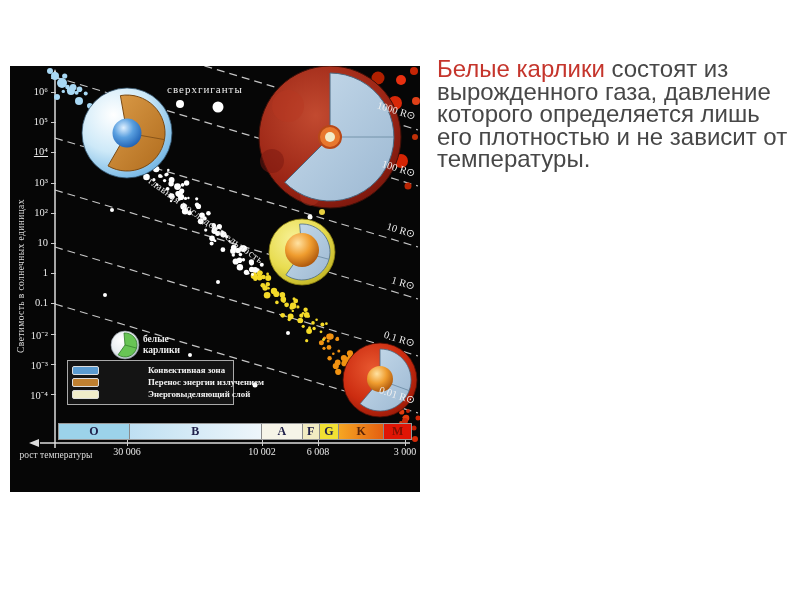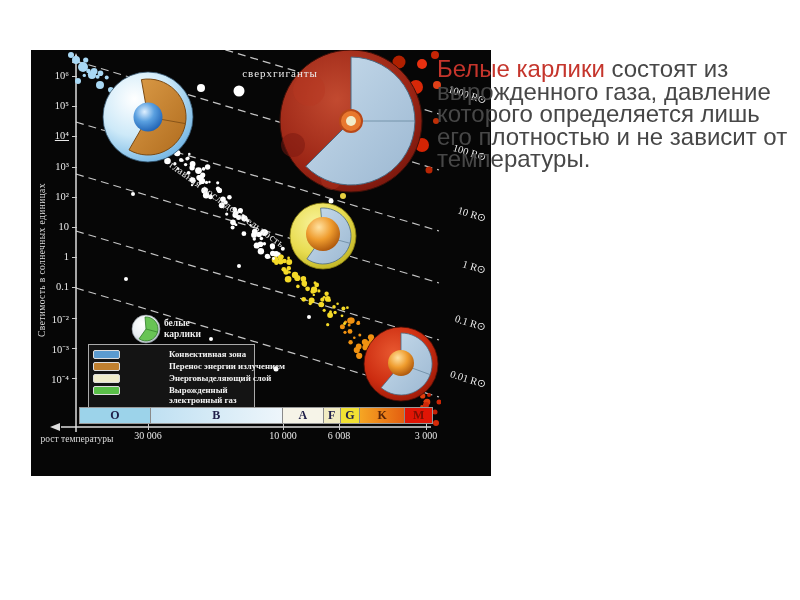--- a/index.html
+++ b/index.html
@@ -1,29 +1,29 @@
 <!DOCTYPE html>
 <html><head>
 <meta charset="utf-8">
 <style>
   html,body{margin:0;padding:0;}
   body{width:800px;height:600px;background:#ffffff;position:relative;overflow:hidden;
        font-family:"Liberation Sans",sans-serif;}
-  .panel{position:absolute;left:10px;top:50px;width:460px;height:426px;background:#060606;overflow:hidden;margin-left:21px;}
+  .panel{position:absolute;left:10px;top:66px;width:410px;height:426px;background:#060606;overflow:hidden;}
   svg.gfx{position:absolute;left:0;top:0;}
   
   .ytick{position:absolute;left:0;width:38px;text-align:right;font:10.5px "Liberation Serif",serif;color:#e9e9e9;white-space:nowrap;}
   .ymark{position:absolute;left:41px;width:5px;height:1px;background:#cccccc;}
   .xtick{position:absolute;width:64px;text-align:center;font:10px "Liberation Serif",serif;color:#e9e9e9;top:380px;white-space:nowrap;}
   .xmark{position:absolute;width:1px;height:6px;background:#cccccc;top:374px;}
   .ytitle{position:absolute;left:-139px;top:205px;width:300px;text-align:center;transform:rotate(-90deg);
           font:9.5px "Liberation Serif",serif;color:#dcdcdc;letter-spacing:.4px;}
   .xtitle{position:absolute;left:90px;top:393px;width:280px;text-align:center;font:11px "Liberation Serif",serif;color:#e9e9e9;}
   .growth{position:absolute;left:6px;top:384px;width:80px;font:9.5px "Liberation Serif",serif;color:#dcdcdc;line-height:11px;text-align:center;}
-  .sg-label{position:absolute;left:157px;top:17px;width:130px;text-align:right;font:11px "Liberation Serif",serif;color:#ececec;letter-spacing:1px;}
+  .sg-label{position:absolute;left:157px;top:17px;width:130px;text-align:left;font:11px "Liberation Serif",serif;color:#ececec;letter-spacing:1px;}
   .ms-label{position:absolute;left:112px;top:149px;width:168px;text-align:center;transform:rotate(36deg);
             font:10.5px "Liberation Serif",serif;color:#ececec;letter-spacing:.5px;}
   .wd-label{position:absolute;left:133px;top:268px;width:52px;font:bold 9.5px "Liberation Serif",serif;color:#ececec;line-height:10.5px;}
   .rlabel{position:absolute;right:5px;transform:rotate(17deg);transform-origin:100% 50%;
           font:10.5px "Liberation Serif",serif;color:#f0f0f0;white-space:nowrap;}
   
   .bar{position:absolute;left:48px;top:357px;width:354px;height:17px;display:flex;border:1px solid #999;box-sizing:border-box;}
   .seg{height:100%;display:flex;align-items:center;justify-content:center;
        font:bold 12px "Liberation Serif",serif;border-right:1px solid #8a8a8a;box-sizing:border-box;}
   .seg:last-child{border-right:none;}
@@ -405,21 +405,21 @@
       <div class="ytick" style="top: 261.6px;">10⁻²</div>
       <div class="ymark" style="top: 267.6px;"></div>
       <div class="ytick" style="top: 291.8px;">10⁻³</div>
       <div class="ymark" style="top: 297.8px;"></div>
       <div class="ytick" style="top: 322px;">10⁻⁴</div>
       <div class="ymark" style="top: 328px;"></div>
     </div>
   <div id="x-ticks">
       <div class="xtick" style="left: 85px;">30 006</div>
       <div class="xmark" style="left: 117px;"></div>
-      <div class="xtick" style="left: 220px;">10 000</div>
+      <div class="xtick" style="left: 220px;">10 002</div>
       <div class="xmark" style="left: 252px;"></div>
       <div class="xtick" style="left: 276px;">6 008</div>
       <div class="xmark" style="left: 308px;"></div>
       <div class="xtick" style="left: 363px;">3 000</div>
       <div class="xmark" style="left: 395px;"></div>
     </div>
   <div id="radius-labels">
       <div class="rlabel" style="top: 44px;">1000 R⊙</div>
       <div class="rlabel" style="top: 101px;">100 R⊙</div>
       <div class="rlabel" style="top: 162px;">10 R⊙</div>
@@ -438,24 +438,20 @@
         <span class="llab">Конвективная зона</span>
       </div>
       <div class="lrow">
         <span class="lsw" style="background: rgb(192, 128, 48);"></span>
         <span class="llab">Перенос энергии излучением</span>
       </div>
       <div class="lrow">
         <span class="lsw" style="background: rgb(240, 236, 202);"></span>
         <span class="llab">Энерговыделяющий слой</span>
       </div>
-      <div class="lrow">
-        <span class="lsw" style="background: rgb(90, 191, 72);"></span>
-        <span class="llab wrap">Вырожденный электронный газ</span>
-      </div>
     </div>
 
   <div class="bar" id="spectral-bar">
       <div class="seg" style="width: 71px; color: rgb(32, 32, 74); background: rgb(156, 211, 234);">O</div>
       <div class="seg" style="width: 133px; color: rgb(32, 32, 74); background: linear-gradient(90deg, rgb(191, 224, 242), rgb(238, 246, 251));">B</div>
       <div class="seg" style="width: 41px; color: rgb(32, 32, 74); background: rgb(246, 244, 232);">A</div>
       <div class="seg" style="width: 17px; color: rgb(32, 32, 74); background: rgb(242, 236, 194);">F</div>
       <div class="seg" style="width: 20px; color: rgb(32, 32, 74); background: rgb(242, 225, 51);">G</div>
       <div class="seg" style="width: 45px; color: rgb(90, 36, 8); background: linear-gradient(90deg, rgb(246, 166, 35), rgb(228, 95, 16));">K</div>
       <div class="seg" style="width: 27px; color: rgb(125, 16, 4); background: rgb(224, 21, 5);">M</div>

